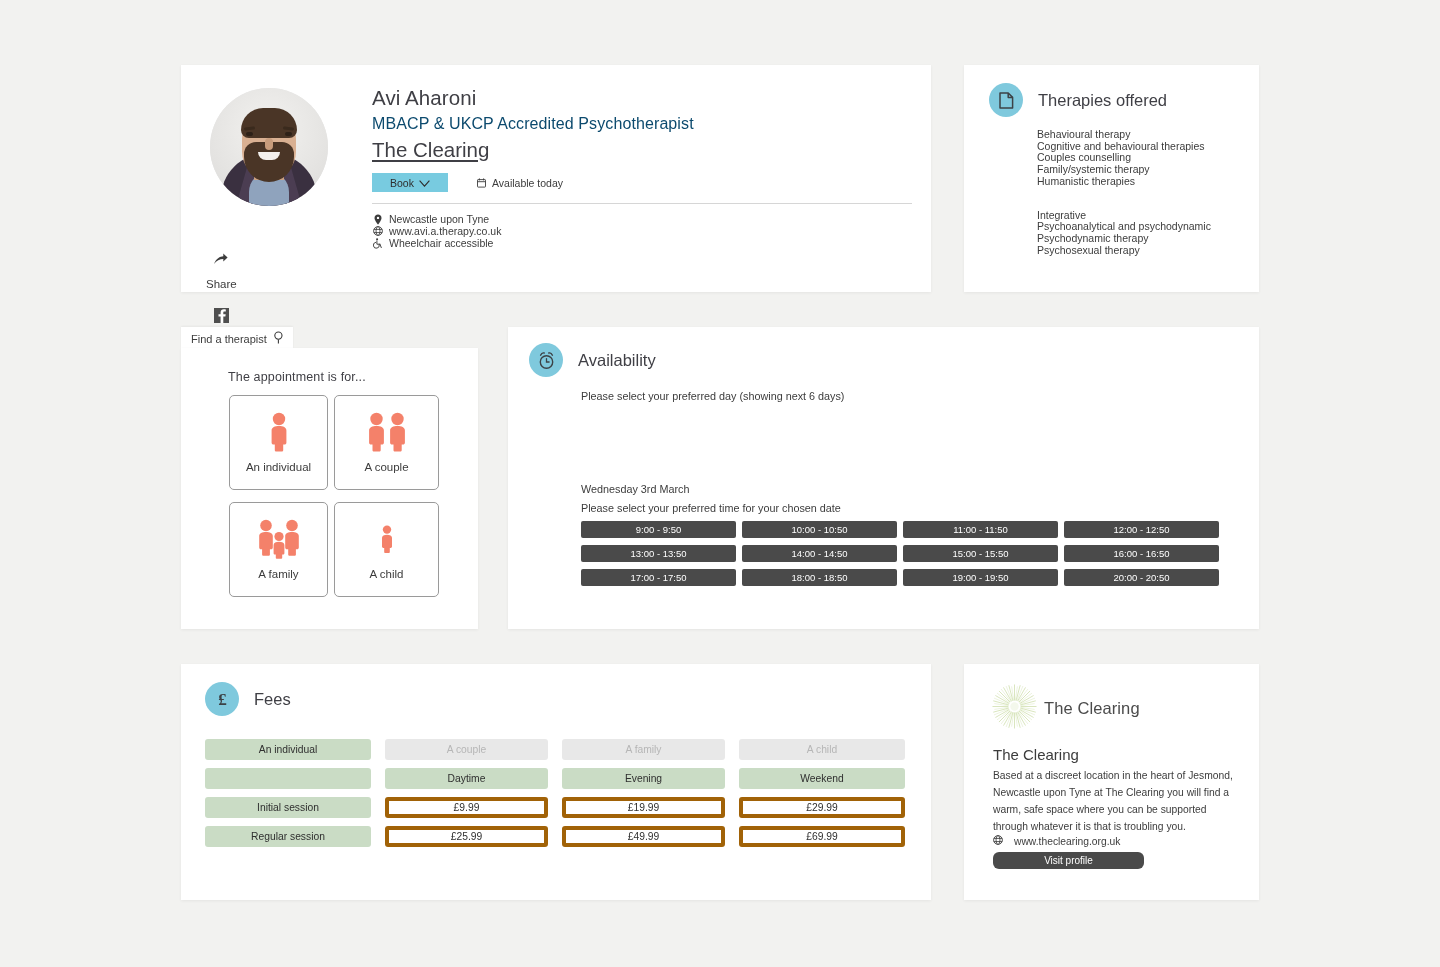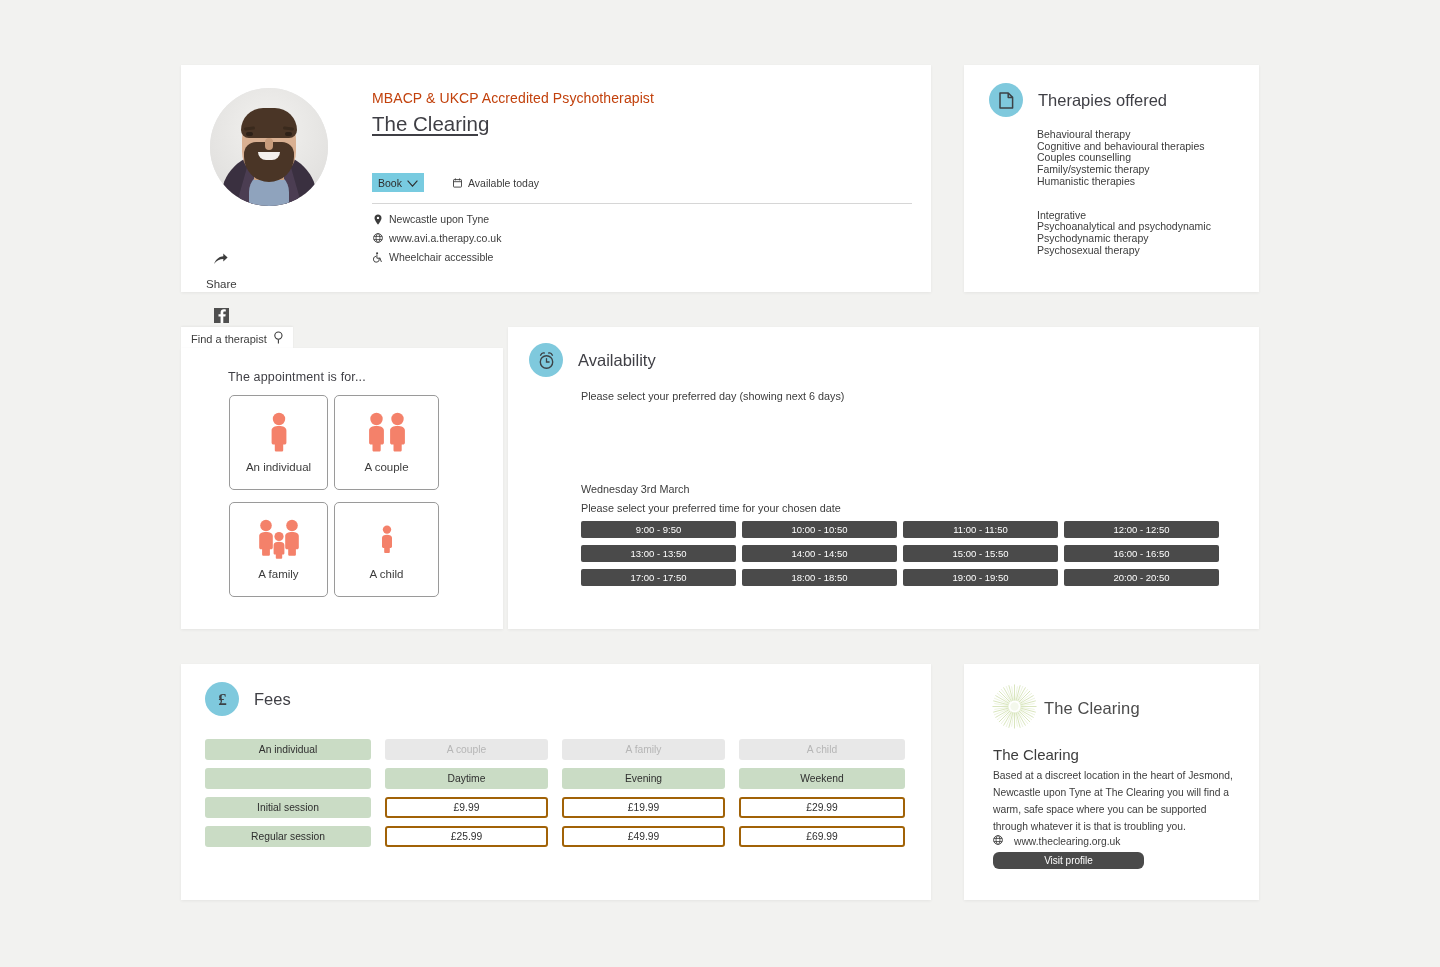--- a/index.html
+++ b/index.html
@@ -49,51 +49,51 @@
   .av-nose  { position:absolute; left:50%; top:50px; transform:translateX(-50%); width:8px; height:12px; background:#c89c7c; border-radius:4px; }
 
   .share-row { position: absolute; left: 25px; top: 186px; display: flex; align-items: center; gap: 9px; flex-direction: column; }
   .share-lbl { font-size: 11.5px; color: #3c3c3c; }
   .soc { width: 15px; height: 15px; background: #4f4f4f; display:flex; align-items:center; justify-content:center;
          color:#fff; font-size:10px; font-weight:bold; border-radius:1px; }
   .soc svg { display:block; }
 
   .p-info { position: absolute; left: 191px; top: 20px; width: 540px; }
   .p-name { font-size: 20.5px; color: #3f3f45; letter-spacing: .1px; line-height: 26px; }
-  .p-cred { font-size: 14px; color: #c2410c; letter-spacing: .1px; line-height: 26px; }
+  .p-cred { font-size: 16px; color: #0c4a6e; letter-spacing: .1px; line-height: 26px; }
   .p-clinic { font-size: 20.5px; color: #3f3f45; line-height: 26px; text-decoration: underline; text-underline-offset: 3px; display:inline-block; }
 
   .book-row { position: absolute; left: 191px; top: 108px; display:flex; align-items:center; gap: 28px; }
   .book-btn {
-    width: 52px; height: 19px; background: #78cbe0; border:none;
+    width: 76px; height: 19px; background: #78cbe0; border:none;
     display:flex; align-items:center; justify-content:center; gap:5px;
     font-size: 10.5px; color: #2e2e2e; font-family: inherit; cursor: pointer;
   }
   .chev { display:block; }
   .avail-today { display:flex; align-items:center; gap:5px; font-size: 10.5px; color:#3c3c3c; }
 
   .p-rule { position:absolute; left: 191px; top: 138px; width: 540px; height: 1px; background: #d6d6d6; }
 
-  .p-meta { position:absolute; left: 191px; top: 148px; display:flex; flex-direction:column; gap: 7px; }
+  .p-meta { position:absolute; left: 191px; top: 148px; display:flex; flex-direction:column; }
   .meta-line { display:flex; align-items:center; gap:6px; font-size: 10.5px; color:#3c3c3c; }
   .meta-ico { width:11px; display:flex; justify-content:center; align-items:center; }
 
   
   #therapies-card { left: 964px; top: 65px; width: 295px; height: 227px; }
   .sec-head { display:flex; align-items:center; gap: 15px; }
   .sec-circle { width: 34px; height: 34px; border-radius: 50%; background: #7fc9dd;
                 display:flex; align-items:center; justify-content:center; flex: none; }
   .sec-title { font-size: 16.5px; color: #3f3f45; }
   #therapies-card .sec-head { position:absolute; left: 25px; top: 18px; }
   .ther-list { position:absolute; left: 73px; top: 64px; }
   .ther-list li { list-style:none; font-size: 10.5px; color:#3c3c3c; line-height: 11.7px; }
   .ther-gap { height: 22px; }
 
   
-  #finder-card { left: 181px; top: 348px; width: 322px; height: 281px; }
+  #finder-card { left: 181px; top: 348px; width: 297px; height: 281px; }
   .tab {
     position:absolute; left: 181px; top: 327px; height: 23px;
     background:#ffffff; padding: 0 9px 0 10px;
     display:flex; align-items:center; gap:6px;
     font-size: 11px; color:#3c3c3c; box-shadow: 0 -1px 2px rgba(0,0,0,0.05);
   }
   .appt-title { position:absolute; left: 47px; top: 22px; font-size: 12.5px; color:#3f3f45; letter-spacing:.15px; }
   .appt-grid { position:absolute; left: 48px; top: 47px; display:grid; grid-template-columns: 99px 105px; gap: 0 6px; }
   .appt-card {
     width: 99px; height: 95px; border: 1px solid #9a9a9a; border-radius: 5px;
@@ -128,21 +128,21 @@
   
   #fees-card { left: 181px; top: 664px; width: 750px; height: 236px; }
   #fees-card .sec-head { position:absolute; left: 24px; top: 18px; }
   .fees-grid { position:absolute; left: 24px; top: 75px; display:grid;
                grid-template-columns: 166px 163px 163px 166px; gap: 8px 14px; }
   .fc { height: 21px; border-radius: 3px; display:flex; align-items:center; justify-content:center;
         font-size: 10.3px; }
   .fc.sage   { background:#cadcc5; color:#2f2f2f; }
   .fc.gray   { background:#e8e8e8; color:#b6b6b6; }
   .fc.blank  { background:#cadcc5; }
-  .fc.white  { background:#fff; border:2px solid #a16207; color:#2f2f2f; }
+  .fc.white  { background:#fff; border:4px solid #a16207; color:#2f2f2f; }
 
   
   #clinic-card { left: 964px; top: 664px; width: 295px; height: 236px; }
   .clinic-logo-row { position:absolute; left: 27px; top: 19px; display:flex; align-items:center; gap: 6px; }
   .clinic-logo-name { font-size: 16.5px; color:#4b4b4b; letter-spacing:.1px; }
   .clinic-h { position:absolute; left: 29px; top: 82px; font-size: 15px; color:#3c3c3c; }
   .clinic-p { position:absolute; left: 29px; top: 103px; width: 247px; font-size: 10.3px; line-height: 17px; color:#3c3c3c; }
   .clinic-url { position:absolute; left: 29px; top: 171px; display:flex; align-items:center; gap:11px; font-size: 10.3px; color:#3c3c3c; }
   .visit-btn { position:absolute; left: 29px; top: 188px; width: 151px; height: 17px; background:#4a4a4a;
                border:none; border-radius:6px; color:#fff; font-size: 10px; font-family:inherit;
@@ -199,20 +199,21 @@
         <svg width="15" height="15" viewBox="0 0 15 15">
             <rect width="15" height="15" fill="#4f4f4f"></rect>
             <rect x="2.6" y="5.8" width="2.1" height="6.7" fill="#fff"></rect>
             <circle cx="3.65" cy="3.6" r="1.25" fill="#fff"></circle>
             <path d="M6.3 5.8h2v.95c.3-.55 1-1.1 2.05-1.1 1.75 0 2.35 1.1 2.35 2.9v3.95h-2.1V8.9c0-.95-.35-1.55-1.2-1.55-.75 0-1.1.5-1.1 1.55v3.6H6.3z" fill="#fff"></path>
           </svg>
       </span>
     </div>
 
     <div class="p-info">
+      <div class="p-name">Avi Aharoni</div>
       <div class="p-cred">MBACP &amp; UKCP Accredited Psychotherapist</div>
       <a class="p-clinic" href="#" style="color:#3f3f45">The Clearing</a>
     </div>
 
     <div class="book-row">
       <button class="book-btn">
         <span>Book</span>
         <span class="chev">
           <svg width="11" height="7" viewBox="0 0 11 7">
               <path d="M0.6 0.6 L5.5 6.2 L10.4 0.6" stroke="#2e2e2e" stroke-width="1.1" fill="none"></path>

